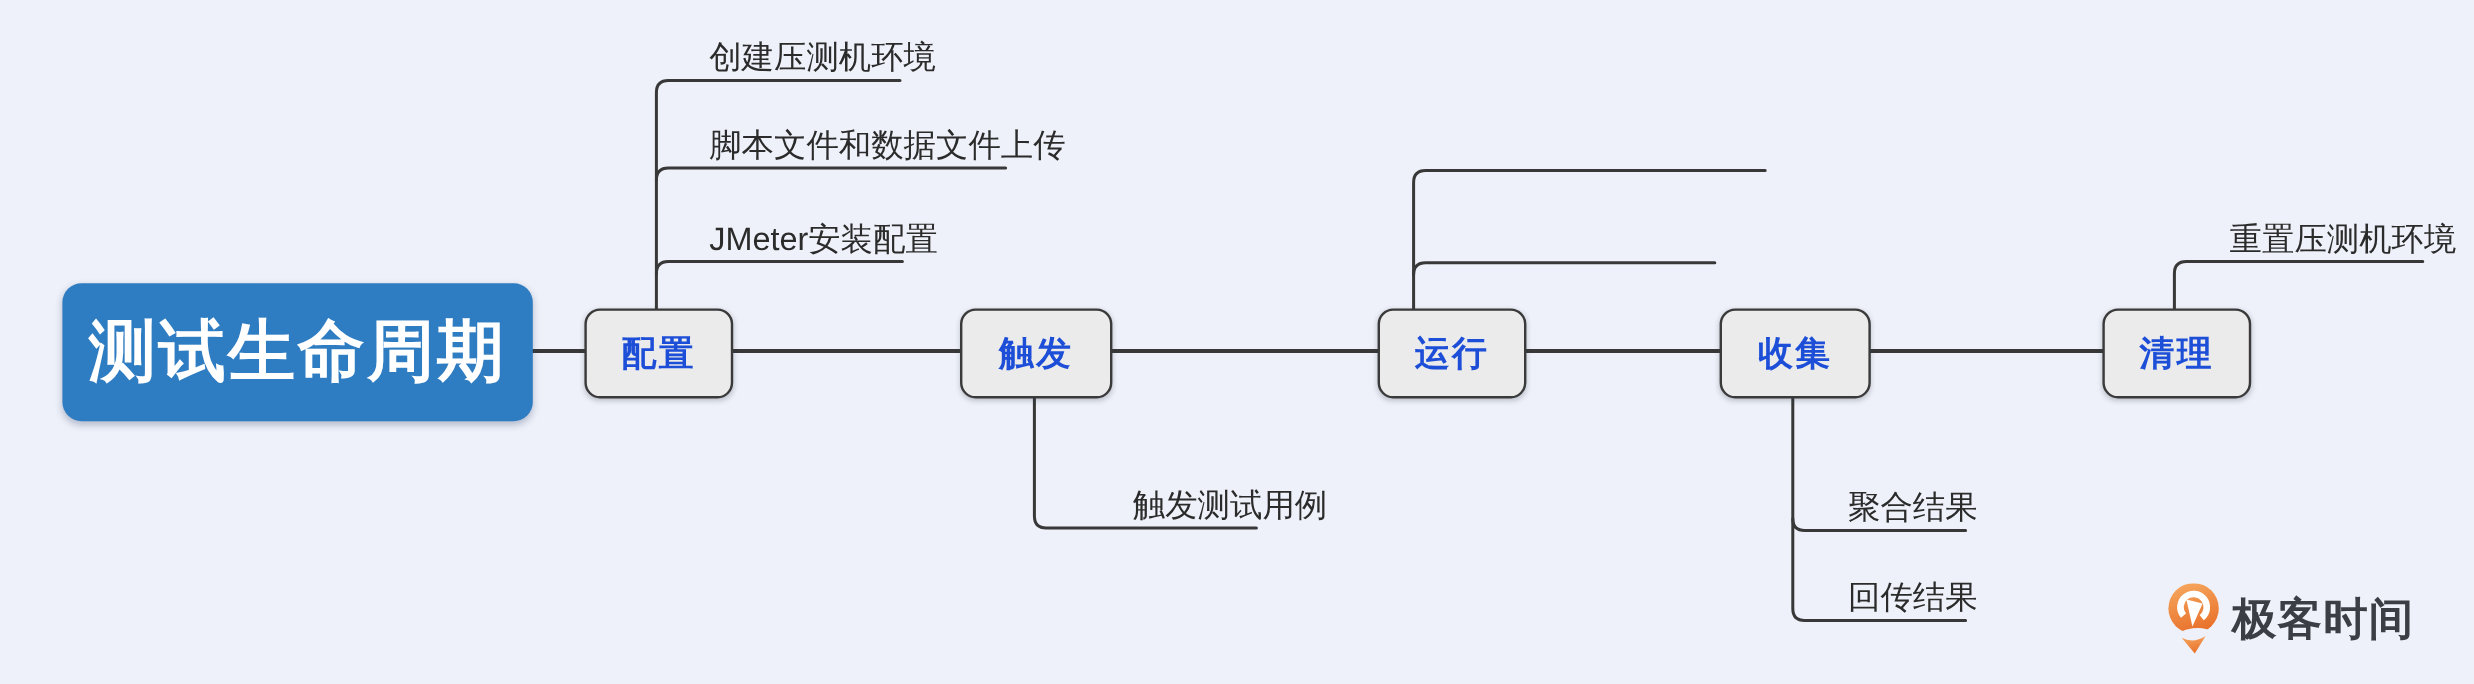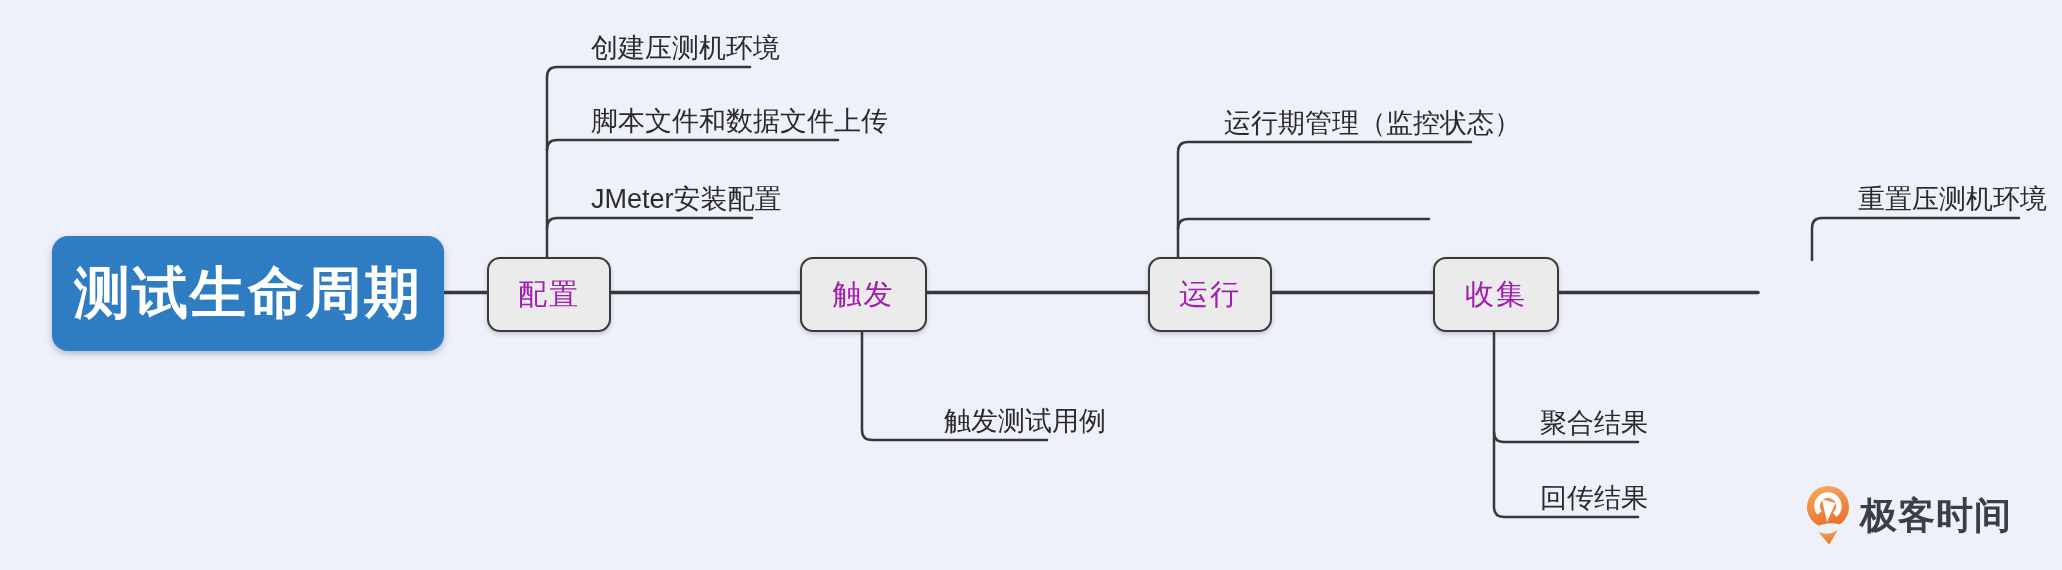--- a/index.html
+++ b/index.html
@@ -10,23 +10,24 @@
     font-family:"Liberation Sans",sans-serif;
     overflow:hidden;
   }
   svg.lines{position:absolute;left:0;top:0;z-index:1;}
   .node{
     position:absolute;z-index:2;
     display:flex;align-items:center;justify-content:center;
     background:#ebebeb;
     border:2.5px solid #3a3a3a;
     border-radius:13px;
-    font-size:29px;color:#a21caf;
+    font-size:29px;color:#1d4ed8;
     letter-spacing:2px;
     box-shadow:0 2px 4px rgba(50,60,80,.25);
+    font-weight:bold;
   }
   .root{
     background:#2e7cc2;
     border:none;
     border-radius:16px;
     color:#ffffff;
     font-weight:bold;
     font-size:56px;
     letter-spacing:2px;
     box-shadow:0 3px 6px rgba(40,60,100,.30);
@@ -70,28 +71,28 @@
       <path d="M1812 260 V228 Q1812 218 1822 218 H2019" stroke-width="2.5"></path>
     </g>
   </svg>
 
   <div class="node root" style="left:52px;top:236px;width:392px;height:115px;">测试生命周期</div>
 
   <div class="node" style="left:487px;top:257px;width:120px;height:71px;">配置</div>
   <div class="node" style="left:800px;top:257px;width:123px;height:71px;">触发</div>
   <div class="node" style="left:1148px;top:257px;width:120px;height:71px;">运行</div>
   <div class="node" style="left:1433px;top:257px;width:122px;height:71px;">收集</div>
+  <div class="node" style="left:1752px;top:257px;width:120px;height:71px;">清理</div>
 
   <div class="label" style="left:591px;top:36px;">创建压测机环境</div>
   <div class="label" style="left:591px;top:109px;">脚本文件和数据文件上传</div>
   <div class="label" style="left:591px;top:187px;">JMeter安装配置</div>
 
   <div class="label" style="left:908px;top:409px;margin-left:36px;">触发测试用例</div>
 
-  <div class="label" style="left:1224px;top:111px;">运行期管理（监控状态）</div>
 
   <div class="label" style="left:1540px;top:411px;">聚合结果</div>
   <div class="label" style="left:1540px;top:486px;">回传结果</div>
 
   <div class="label" style="left:1858px;top:187px;">重置压测机环境</div>
 
   <div class="logo">
     <svg width="44" height="60" viewBox="0 0 44 60">
       <defs>
         <linearGradient id="gkgrad" x1="0.2" y1="0" x2="0.5" y2="1">

